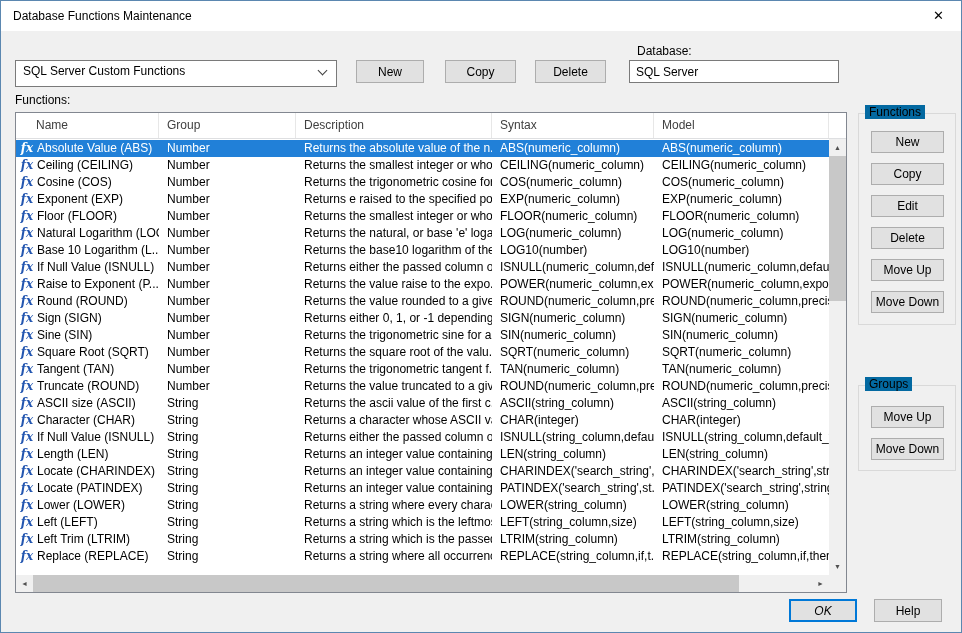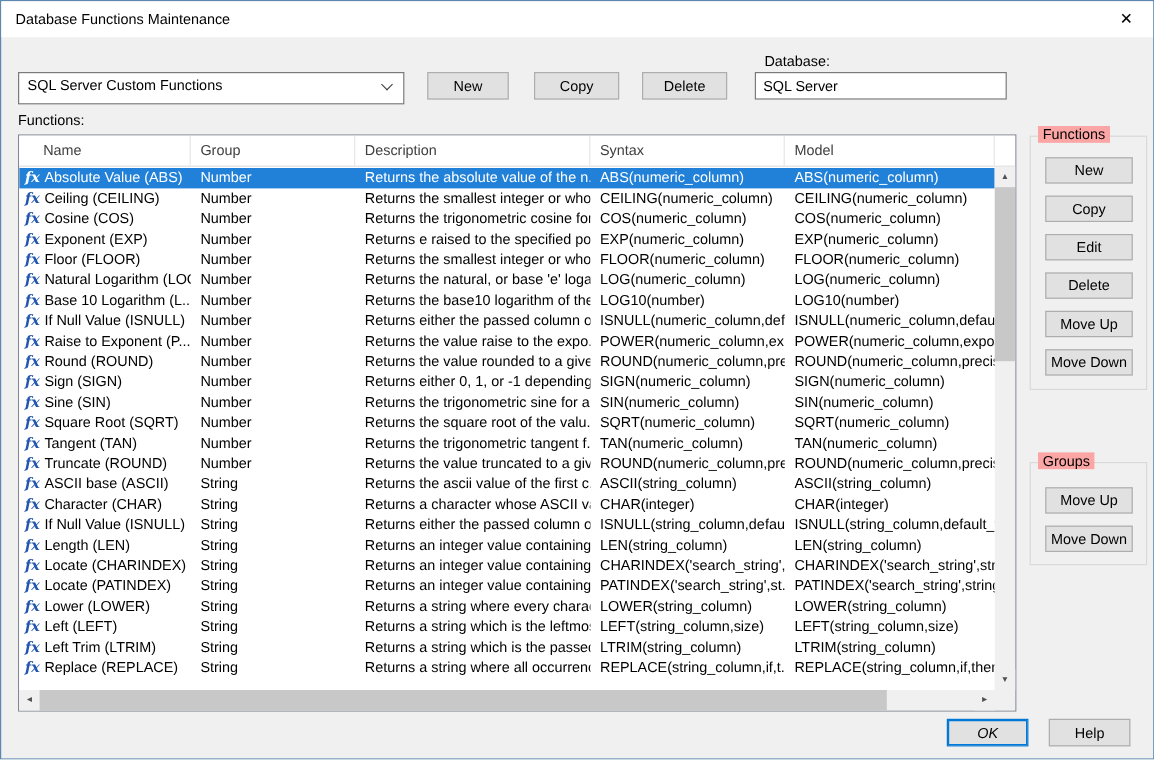--- a/index.html
+++ b/index.html
@@ -60,21 +60,21 @@
   .vsb .up { left:0; top:0; }
   .vsb .down { left:0; bottom:0; }
   .hsb .left { left:0; top:0; }
   .hsb .right { right:0; top:0; }
   .vsb-thumb { position:absolute; left:0; top:17px; width:17px; height:145px; background:#c8c8c8; cursor:pointer; }
   .hsb-thumb { position:absolute; left:17px; top:0; width:706px; height:17px; background:#c8c8c8; cursor:pointer; }
   .sb-corner { position:absolute; left:813px; top:462px; width:17px; height:17px; background:#f0f0f0; }
 
   
   .groupbox { position:absolute; border:1px solid #d9d9d9; }
-  .gb-label { position:absolute; top:-9px; left:6px; background:#fca5a5; padding:0 4px; white-space:nowrap;text-align:right; }
+  .gb-label { position:absolute; top:-9px; left:6px; background:#0369a1; padding:0 4px; white-space:nowrap;text-align:right; }
   .gb-buttons { position:absolute; left:12px; top:17px; }
   .side-btn { display:block; width:73px; height:22px; margin:0 0 10px 0; background:#e1e1e1;
               border:1px solid #adadad; font-family:inherit; font-size:12px; cursor:pointer; }
   .gb-functions { left:857px; top:112px; width:98px; height:212px; }
   .gb-groups { left:857px; top:384px; width:98px; height:86px; }
   .gb-groups .gb-buttons { top:20px; }
 </style>
 </head>
 <body>
 
@@ -258,21 +258,21 @@
             <span>Truncate (ROUND)</span>
           </div>
           <div class="tcell c-group"><span>Number</span></div>
           <div class="tcell c-desc"><span>Returns the value truncated to a giv...</span></div>
           <div class="tcell c-syntax"><span>ROUND(numeric_column,pre...</span></div>
           <div class="tcell c-model"><span>ROUND(numeric_column,precisio...</span></div>
         </div>
         <div class="trow">
           <div class="tcell c-name">
             <span class="fx-icon">fx</span>
-            <span>ASCII base (ASCII)</span>
+            <span>ASCII size (ASCII)</span>
           </div>
           <div class="tcell c-group"><span>String</span></div>
           <div class="tcell c-desc"><span>Returns the ascii value of the first c...</span></div>
           <div class="tcell c-syntax"><span>ASCII(string_column)</span></div>
           <div class="tcell c-model"><span>ASCII(string_column)</span></div>
         </div>
         <div class="trow">
           <div class="tcell c-name">
             <span class="fx-icon">fx</span>
             <span>Character (CHAR)</span>

